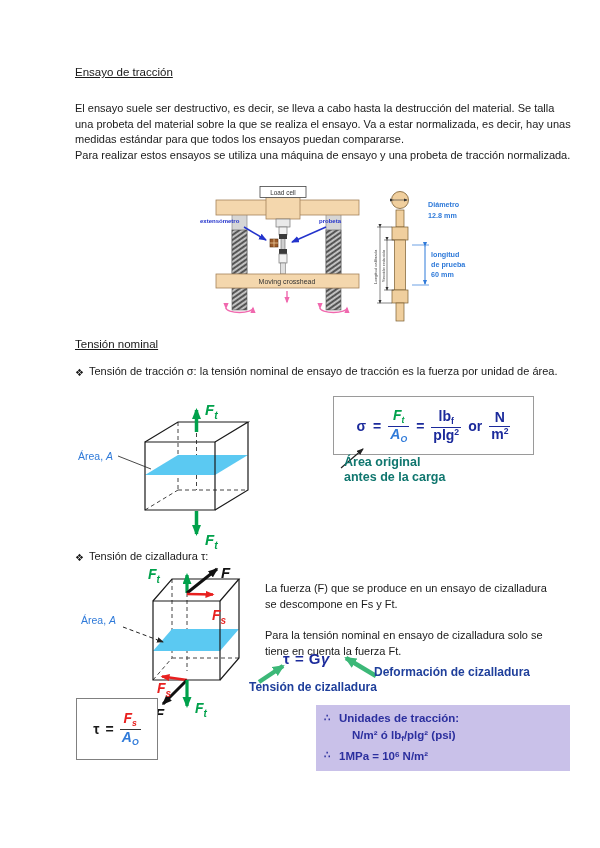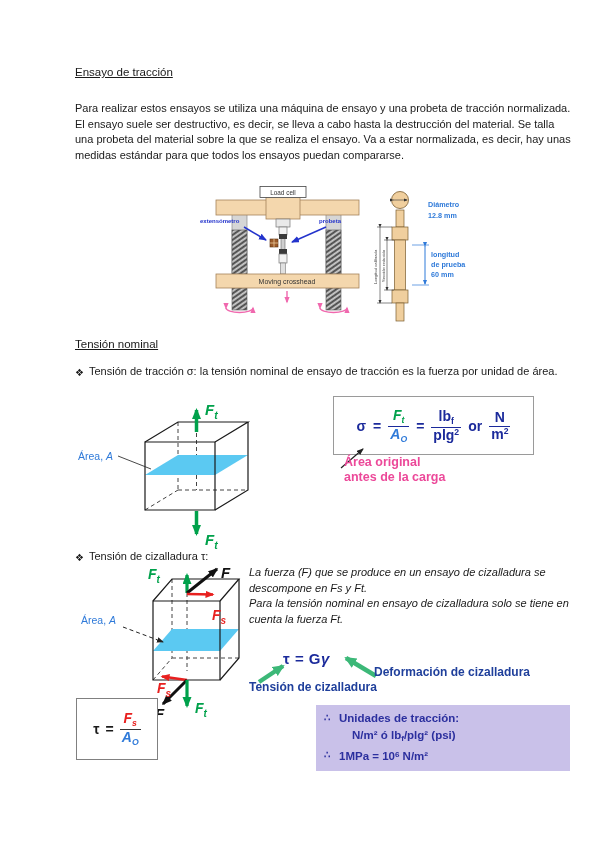--- a/index.html
+++ b/index.html
@@ -9,34 +9,34 @@
   .txt{font-size:11px;line-height:15.5px;}
   .title{top:66px;left:75px;font-size:11.5px;text-decoration:underline;}
   .paras{top:101px;left:75px;width:500px;}
   .paras p{margin:0;}
   .heading{top:338px;left:75px;font-size:11.5px;text-decoration:underline;}
   .bullet{left:75px;width:497px;display:flex;}
   .bullet .mark{width:14px;flex:none;font-size:10px;padding-top:1px;}
   .b1{top:364px;}
   .b2{top:549px;}
   .shear-text{left:249px;top:565px;width:322px;}
-  .shear-text p{margin:0;font-style:italic;}
+  .shear-text p{margin:16px;}
   .green{color:#00a14b;}
   .blue{color:#2f7ad9;}
   .red{color:#e8201f;}
   .it{font-style:italic;}
   .bold{font-weight:bold;}
   .sb{font-size:0.62em;vertical-align:-0.3em;}
   .sp{font-size:0.62em;vertical-align:0.55em;}
   .frac{display:inline-flex;flex-direction:column;align-items:center;line-height:1.05;}
   .frac .den{border-top:1.4px solid #1b2a9b;padding:0 2px;margin-top:1px;text-align:center;}
   .sigma-box{left:333px;top:396px;width:199px;height:57px;border:1.5px solid #9a9a9a;
              display:flex;align-items:center;justify-content:center;gap:7px;
              color:#1b2a9b;font-size:14px;font-weight:bold;background:#fff;}
-  .annot-text{left:344px;top:455px;color:#ec4899;font-weight:bold;font-size:12.5px;line-height:15px;}
+  .annot-text{left:344px;top:455px;color:#0f766e;font-weight:bold;font-size:12.5px;line-height:15px;}
   .gform{left:283px;top:650px;color:#1b2a9b;font-size:15px;font-weight:bold;letter-spacing:0.5px;}
   .glabel{color:#1f3f9b;font-weight:bold;font-size:12px;}
   .gl1{left:249px;top:680px;}
   .gl2{left:374px;top:665px;}
   .tau-box{left:76px;top:698px;width:80px;height:60px;border:1.5px solid #808080;
            display:flex;align-items:center;justify-content:center;gap:6px;
            font-size:14px;font-weight:bold;color:#1a1a1a;background:#fff;}
   .tau-box .frac .den{border-color:#333;}
   .units-box{left:316px;top:705px;width:238px;background:#c9c1e9;padding:5px 8px 6px 8px;
              color:#2b2f9e;font-weight:bold;font-size:11.5px;line-height:16.5px;}
@@ -48,22 +48,22 @@
   svg text{font-family:"Liberation Sans",sans-serif;}
 </style>
 </head>
 <body>
 
 <div class="page">
 
   <div class="abs title">Ensayo de tracción</div>
 
   <div class="abs paras txt">
+    <p>El ensayo suele ser destructivo, es decir, se lleva a cabo hasta la destrucción del material. Se talla una probeta del material sobre la que se realiza el ensayo. Va a estar normalizada, es decir, hay unas medidas estándar para que todos los ensayos puedan compararse.</p>
     <p>Para realizar estos ensayos se utiliza una máquina de ensayo y una probeta de tracción normalizada.</p>
-    <p>El ensayo suele ser destructivo, es decir, se lleva a cabo hasta la destrucción del material. Se talla una probeta del material sobre la que se realiza el ensayo. Va a estar normalizada, es decir, hay unas medidas estándar para que todos los ensayos puedan compararse.</p>
   </div>
 
   <svg class="abs" style="left:200px;top:186px" width="162" height="136" viewBox="0 0 162 136">
     <defs>
       <pattern id="thr" patternUnits="userSpaceOnUse" width="6" height="4" patternTransform="rotate(-35)">
         <rect width="6" height="4" fill="#8a8a8a"></rect>
         <line x1="0" y1="0.8" x2="6" y2="0.8" stroke="#e8e8e8" stroke-width="1.1"></line>
         <line x1="0" y1="2.8" x2="6" y2="2.8" stroke="#303030" stroke-width="1.1"></line>
       </pattern>
       <marker id="mBlue" markerUnits="userSpaceOnUse" markerWidth="9" markerHeight="9" refX="7" refY="3.2" orient="auto">

